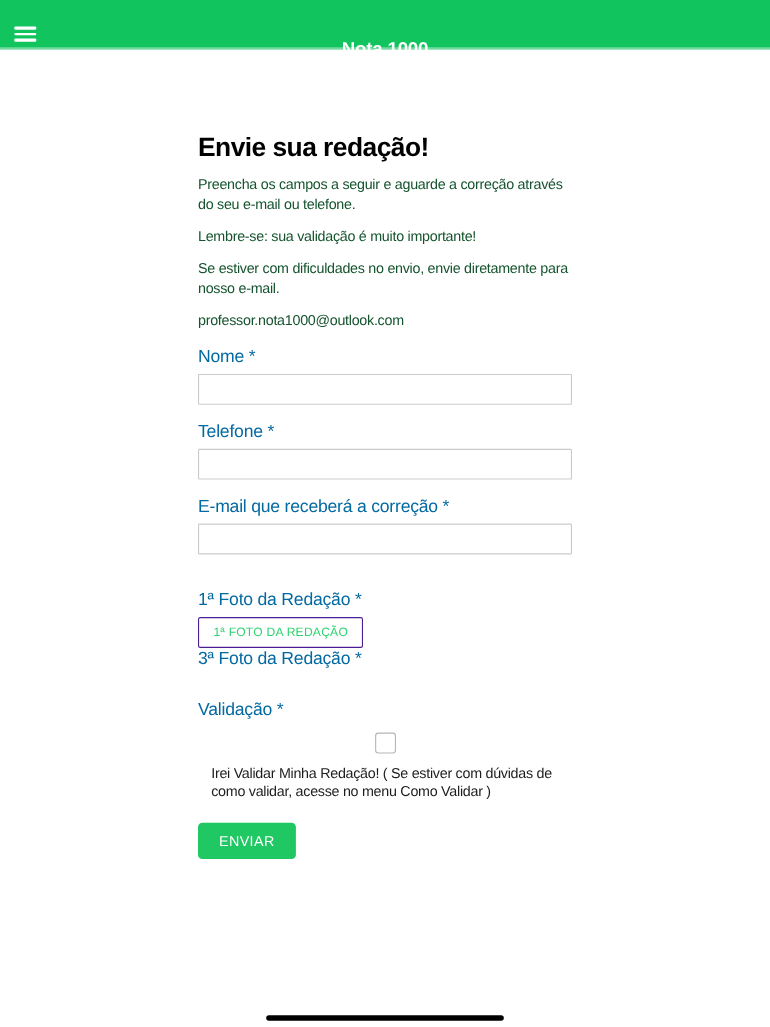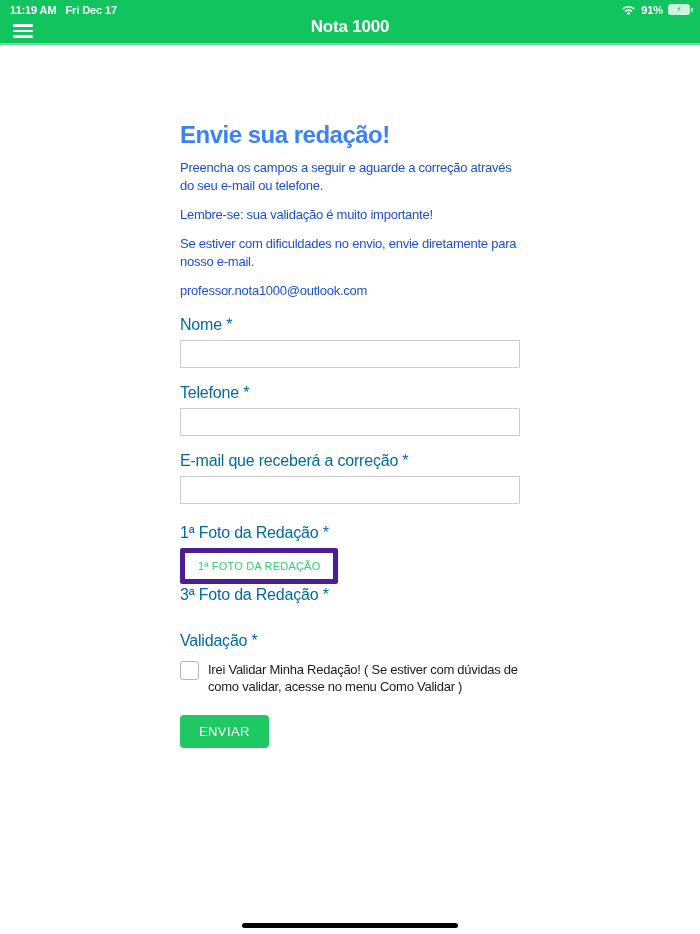--- a/index.html
+++ b/index.html
@@ -47,33 +47,33 @@
   }
   .menu-button {
     position: absolute; left: 8px; top: 4px;
     width: 30px; height: 22px;
     background: transparent; border: none; cursor: pointer;
     display: flex; flex-direction: column; justify-content: center; gap: 3px;
     padding: 0 5px;
   }
   .menu-button .bar { width: 20px; height: 2.6px; background: #fff; border-radius: 1px; }
   .app-title {
-    position: absolute; left: 0; right: 0; top: 1px;
+    position: absolute; left: 0; right: 0; top: 19px;
     text-align: center;
     color: #fff; font-size: 17px; font-weight: 700;
     letter-spacing: -0.2px;
   }
 
   
   .content { width: 340px; margin: 0 auto; padding-top: 76px; }
   h1.form-heading {
-    font-size: 24px; font-weight: 700; color: #3b82f6;
+    font-size: 24px; font-weight: 700; color: #000000;
     letter-spacing: -0.5px; line-height: 27px;
   }
-  p.para { font-size: 13px; line-height: 18px; margin-top: 11px; color: #1d4ed8; letter-spacing: -0.25px; }
+  p.para { font-size: 13px; line-height: 18px; margin-top: 11px; color: #14532d; letter-spacing: -0.25px; }
 
   .group { margin-top: 17px; }
   .field-label { font-size: 16px; line-height: 16px; color: #0369a1; letter-spacing: -0.2px; }
   .helper { font-size: 11px; line-height: 13px; color: #9a9a9a; margin-top: 3px; letter-spacing: -0.1px; }
   input.text-input {
     margin-top: 7px;
     width: 100%; height: 28px;
     border: 1px solid #cbcbcb; border-radius: 1px;
     background: #fff;
     font-size: 13px; font-family: inherit; color: #1a1a1a;
@@ -87,31 +87,31 @@
   }
   .select-arrow {
     position: absolute; right: 9px; top: 7px;
     font-size: 11px; color: #000; line-height: 14px;
   }
 
   .photo-button {
     margin-top: 7px;
     display: inline-block;
     background: #fff;
-    border: 5px solid #4c1d95;
+    border: 1px solid #4c1d95;
     color: #2DD36F;
     font-size: 11px; font-weight: 400; font-family: inherit;
     letter-spacing: 0.2px;
     padding: 7px 13px;
     border-radius: 2px;
     cursor: pointer;
   }
 
   .validation-label { margin-top: 30px; }
-  .checkbox-row { margin-top: 12px; display: flex; align-items: flex-start; gap: 9px; }
+  .checkbox-row { margin-top: 12px; display: flex; align-items: center; gap: 9px; flex-direction: column; }
   .checkbox {
     flex: 0 0 auto;
     width: 19px; height: 19px;
     border: 1px solid #b5b5b5; border-radius: 3px;
     background: #fff; cursor: pointer;
   }
   .checkbox-text { font-size: 13px; line-height: 17px; color: #1c1c1c; letter-spacing: -0.25px; max-width: 316px; }
 
   .submit-button {
     margin-top: 20px;
@@ -128,37 +128,20 @@
     transform: translateX(-50%);
     width: 216px; height: 5px;
     background: #000; border-radius: 3px;
     cursor: grab;
   }
 </style>
 </head>
 <body>
 
 <header class="app-header">
-  <div class="status-bar">
-    <div class="status-left">
-      <span>11:19 AM</span>
-      <span>Fri Dec 17</span>
-    </div>
-    <div class="status-right">
-      <svg class="wifi-svg" width="15" height="11" viewBox="0 0 15 11">
-        <path d="M2.2 4.6 a8.2 8.2 0 0 1 10.6 0" stroke="#fff" stroke-width="1.5" fill="none" stroke-linecap="round"></path>
-        <path d="M4.5 7.1 a4.8 4.8 0 0 1 6.0 0" stroke="#fff" stroke-width="1.5" fill="none" stroke-linecap="round"></path>
-        <circle cx="7.5" cy="9.4" r="1.3" fill="#fff"></circle>
-      </svg>
-      <span>91%</span>
-      <div class="battery">
-        <span class="bolt">⚡</span>
-      </div>
-    </div>
-  </div>
   <div class="nav-row">
     <button class="menu-button">
       <span class="bar"></span>
       <span class="bar"></span>
       <span class="bar"></span>
     </button>
     <div class="app-title">Nota 1000</div>
   </div>
 </header>
 
@@ -178,21 +161,21 @@
     <div class="field-label">Telefone *</div>
     <input class="text-input" type="text" value="" style="">
   </div>
 
 
   <div class="group">
     <div class="field-label">E-mail que receberá a correção *</div>
     <input class="text-input" type="text" value="" style="">
   </div>
 
-  <div class="group" style="margin-top:21px">
+  <div class="group" style="margin-top:34px">
     <div class="field-label">1ª Foto da Redação *</div>
     <button class="photo-button">1ª FOTO DA REDAÇÃO</button>
   </div>
 
 
   <div class="group" style="margin-top:3px">
     <div class="field-label">3ª Foto da Redação *</div>
   </div>
 
   <div class="field-label validation-label">Validação *</div>

